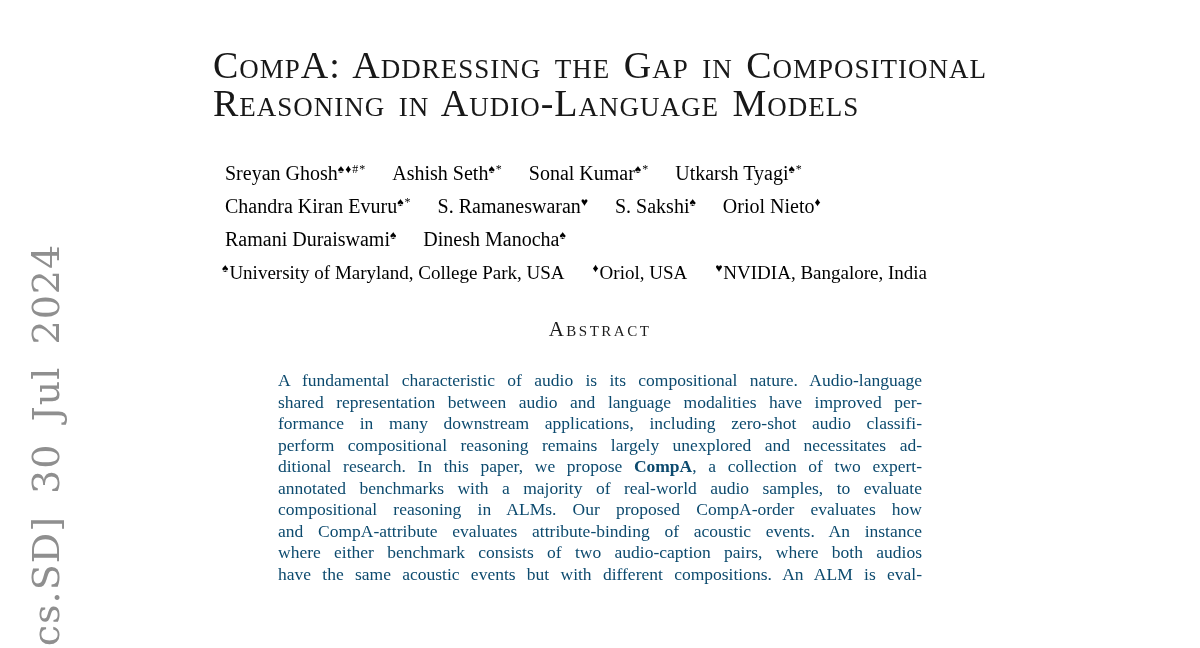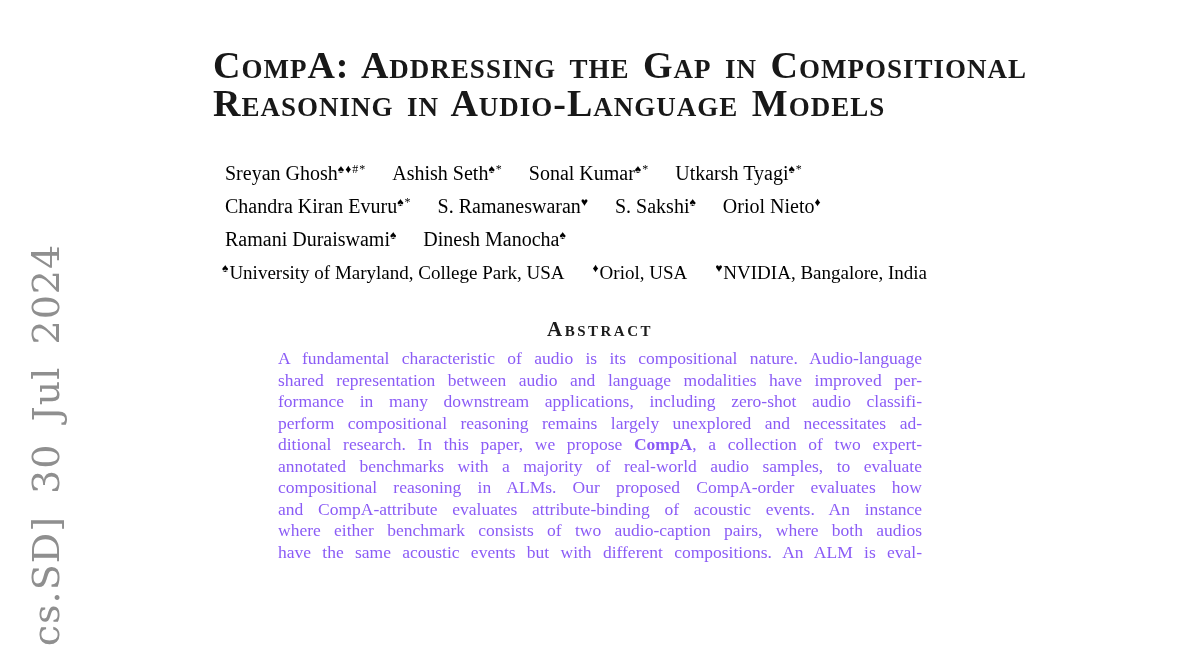--- a/index.html
+++ b/index.html
@@ -9,40 +9,40 @@
   }
   .stamp{
     position:absolute;left:24px;top:662px;
     transform:rotate(-90deg);transform-origin:0 0;
     font-family:"DejaVu Serif","Liberation Serif",serif;
     font-size:38px;color:#8f8f8f;white-space:nowrap;
     word-spacing:9px;letter-spacing:1px;
   }
   .title{
     position:absolute;left:213px;top:46px;margin:0;
-    font-weight:700;font-variant:small-caps;
+    font-weight:400;font-variant:small-caps;
     font-size:38px;line-height:38px;color:#181818;
     letter-spacing:1px;word-spacing:3px;white-space:nowrap;
   }
   .authors{position:absolute;left:225px;top:155px;font-size:20px;color:#000;}
   .author-row{line-height:29px;white-space:nowrap;}
   .author-entry{margin-right:26px;}
   .author-name{font-weight:400;}
   .sup{
     font-size:12px;vertical-align:7px;letter-spacing:1px;font-weight:400;
     font-family:"Liberation Serif","DejaVu Sans",serif;
   }
   .affil-row{line-height:29px;font-size:19px;margin-left:-3px;white-space:nowrap;}
   .affil-entry{margin-right:28px;font-weight:400;}
   .abs-head{
     position:absolute;left:278px;top:317px;width:644px;margin:0;
-    text-align:center;font-variant:small-caps;font-weight:700;
+    text-align:center;font-variant:small-caps;font-weight:400;
     font-size:21px;letter-spacing:2.5px;color:#1c1c1c;
   }
-  .abs-body{position:absolute;left:278px;top:348px;width:644px;font-size:17.5px;color:#8b5cf6;}
+  .abs-body{position:absolute;left:278px;top:370px;width:644px;font-size:17.5px;color:#0c4a6e;}
   .abs-line{line-height:21.5px;text-align:justify;text-align-last:justify;}
   .abs-line b{font-weight:700;}
 </style>
 </head>
 <body>
 
 <div class="page">
   <div class="stamp">[cs.SD] 30 Jul 2024</div>
   <h1 class="title" id="title">
       <div class="title-line">CompA: Addressing the Gap in Compositional</div>

